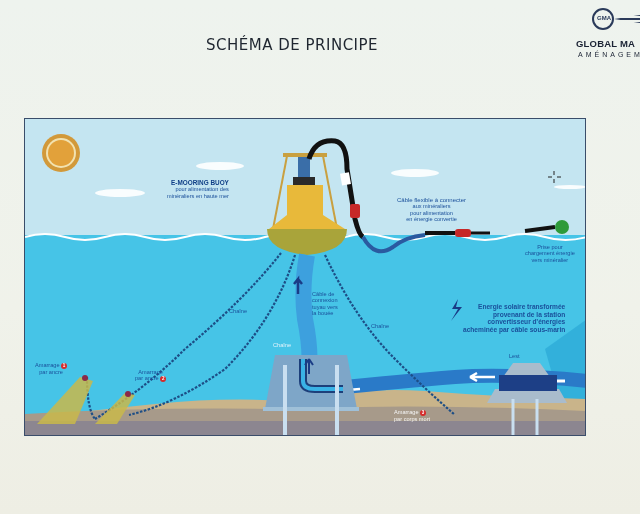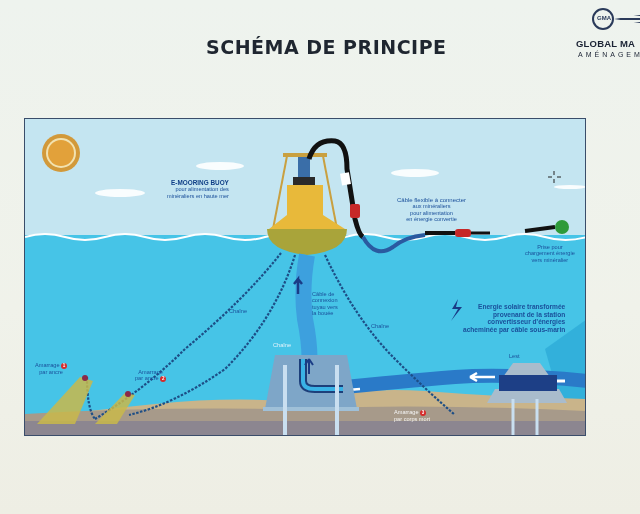--- a/index.html
+++ b/index.html
@@ -3,22 +3,22 @@
 <meta charset="utf-8">
 <style>
   html, body { margin:0; padding:0; }
   body {
     width:640px; height:514px; overflow:hidden; position:relative;
     background: linear-gradient(180deg,#eef3ee 0%,#f0f2ea 60%,#eeeee4 100%);
     font-family:"Liberation Sans", sans-serif;
   }
   .slide-title {
     position:absolute; left:206px; top:36px;
-    font-family:"DejaVu Sans", sans-serif; font-size:19px; letter-spacing:0.5px;
-    color:#1f2630; white-space:nowrap;font-weight:bold;
+    font-family:"DejaVu Sans", sans-serif; font-size:15px; letter-spacing:0.5px;
+    color:#1f2630; white-space:nowrap;
   }
   .logo { position:absolute; left:570px; top:4px; width:80px; height:60px; }
   .logo-mark { position:absolute; left:22px; top:4px; width:22px; height:22px; border:2px solid #2a3a5a; border-radius:50%; box-sizing:border-box; }
   .logo-mark span { position:absolute; left:5px; top:1px; font-size:10px; font-weight:bold; color:#2a3a5a; }
   .logo-wings { position:absolute; left:44px; top:9px; width:40px; height:12px;
     background: linear-gradient(180deg,#2a3a5a 0 25%,transparent 25% 40%,#2a3a5a 40% 60%,transparent 60% 75%,#2a3a5a 75% 100%);
     clip-path: polygon(0 50%,100% 0,100% 100%); }
   .logo-name { position:absolute; left:6px; top:34px; font-size:9.5px; font-weight:bold; color:#1a2233; white-space:nowrap; letter-spacing:0.2px;}
   .logo-sub { position:absolute; left:8px; top:47px; font-size:7px; color:#1a2233; white-space:nowrap; letter-spacing:3px;}
 

